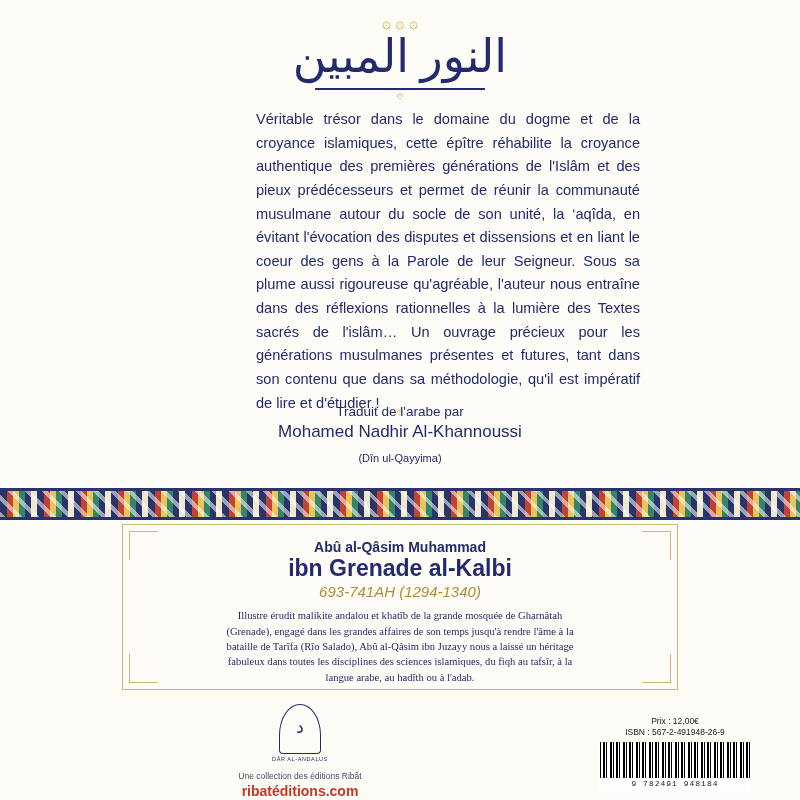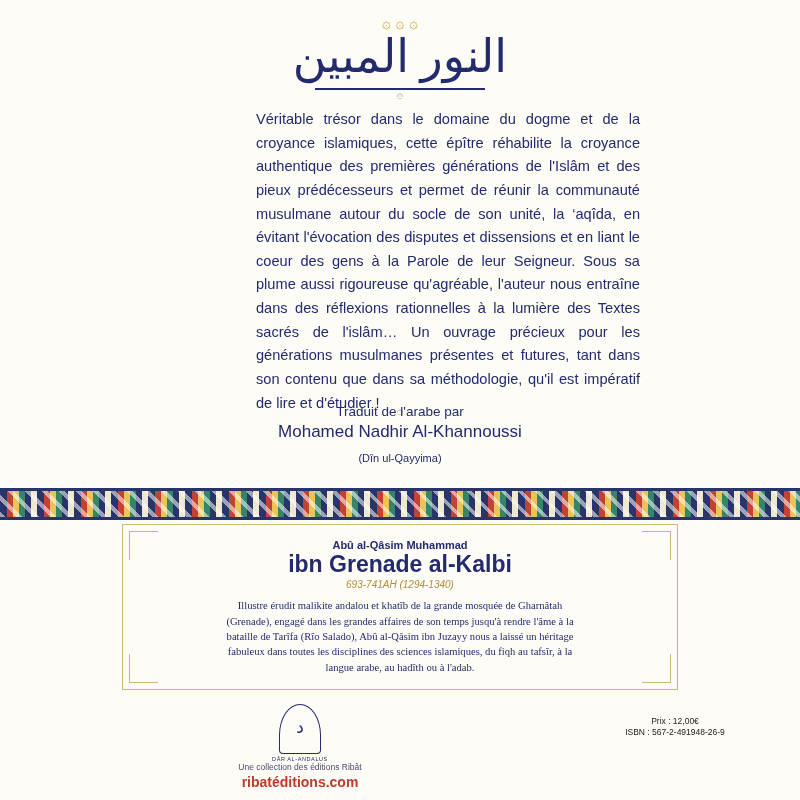--- a/index.html
+++ b/index.html
@@ -140,36 +140,36 @@
     border: 1px solid #cbb77a;
   }
   .corner.tl { top: 6px; left: 6px; border-right: none; border-bottom: none; }
   .corner.tr { top: 6px; right: 6px; border-left: none; border-bottom: none; }
   .corner.bl { bottom: 6px; left: 6px; border-right: none; border-top: none; }
   .corner.br { bottom: 6px; right: 6px; border-left: none; border-top: none; }
 
   .author-kunya {
     text-align: center;
     color: #232a6d;
-    font-size: 11px;
+    font-size: 14px;
     margin-top: 14px;
     font-weight: bold;
   }
   .author-name {
     text-align: center;
     color: #232a6d;
     font-size: 23px;
     font-weight: bold;
     line-height: 1.1;
     margin-top: 1px;
   }
   .author-dates {
     text-align: center;
     color: #b08d3c;
-    font-size: 10px;
+    font-size: 15px;
     font-style: italic;
     margin-top: 2px;
   }
   .author-bio {
     margin: 8px auto 0 auto;
     width: 360px;
     text-align: center;
     color: #232a6d;
     font-family: "Liberation Serif", serif;
     font-size: 10.6px;
@@ -204,20 +204,21 @@
     direction: rtl;
   }
   .pub-mark-label {
     font-size: 5.5px;
     letter-spacing: 0.6px;
     margin-top: 2px;
     color: #232a6d;
   }
   .pub-collection {
     font-size: 8.5px;
+    margin-top: 9px;
     color: #4a4a6a;
   }
   .pub-site {
     font-size: 14px;
     margin-top: 2px;
     color: #c0392b;
     font-weight: bold;
   }
 
   
@@ -300,15 +301,19 @@
       <span>د</span>
     </div>
     <div class="pub-mark-label">DÂR AL-ANDALUS</div>
     <div class="pub-collection">Une collection des éditions Ribât</div>
     <div class="pub-site">ribatéditions.com</div>
   </div>
 
   <div class="price-box">
     <div class="price-line">Prix : 12,00€</div>
     <div class="isbn-line">ISBN : 567-2-491948-26-9</div>
+    <div class="barcode">
+      <div class="bars"></div>
+      <div class="barcode-num">9 782491 948184</div>
+    </div>
   </div>
 
 </div>
 
 </body></html>

